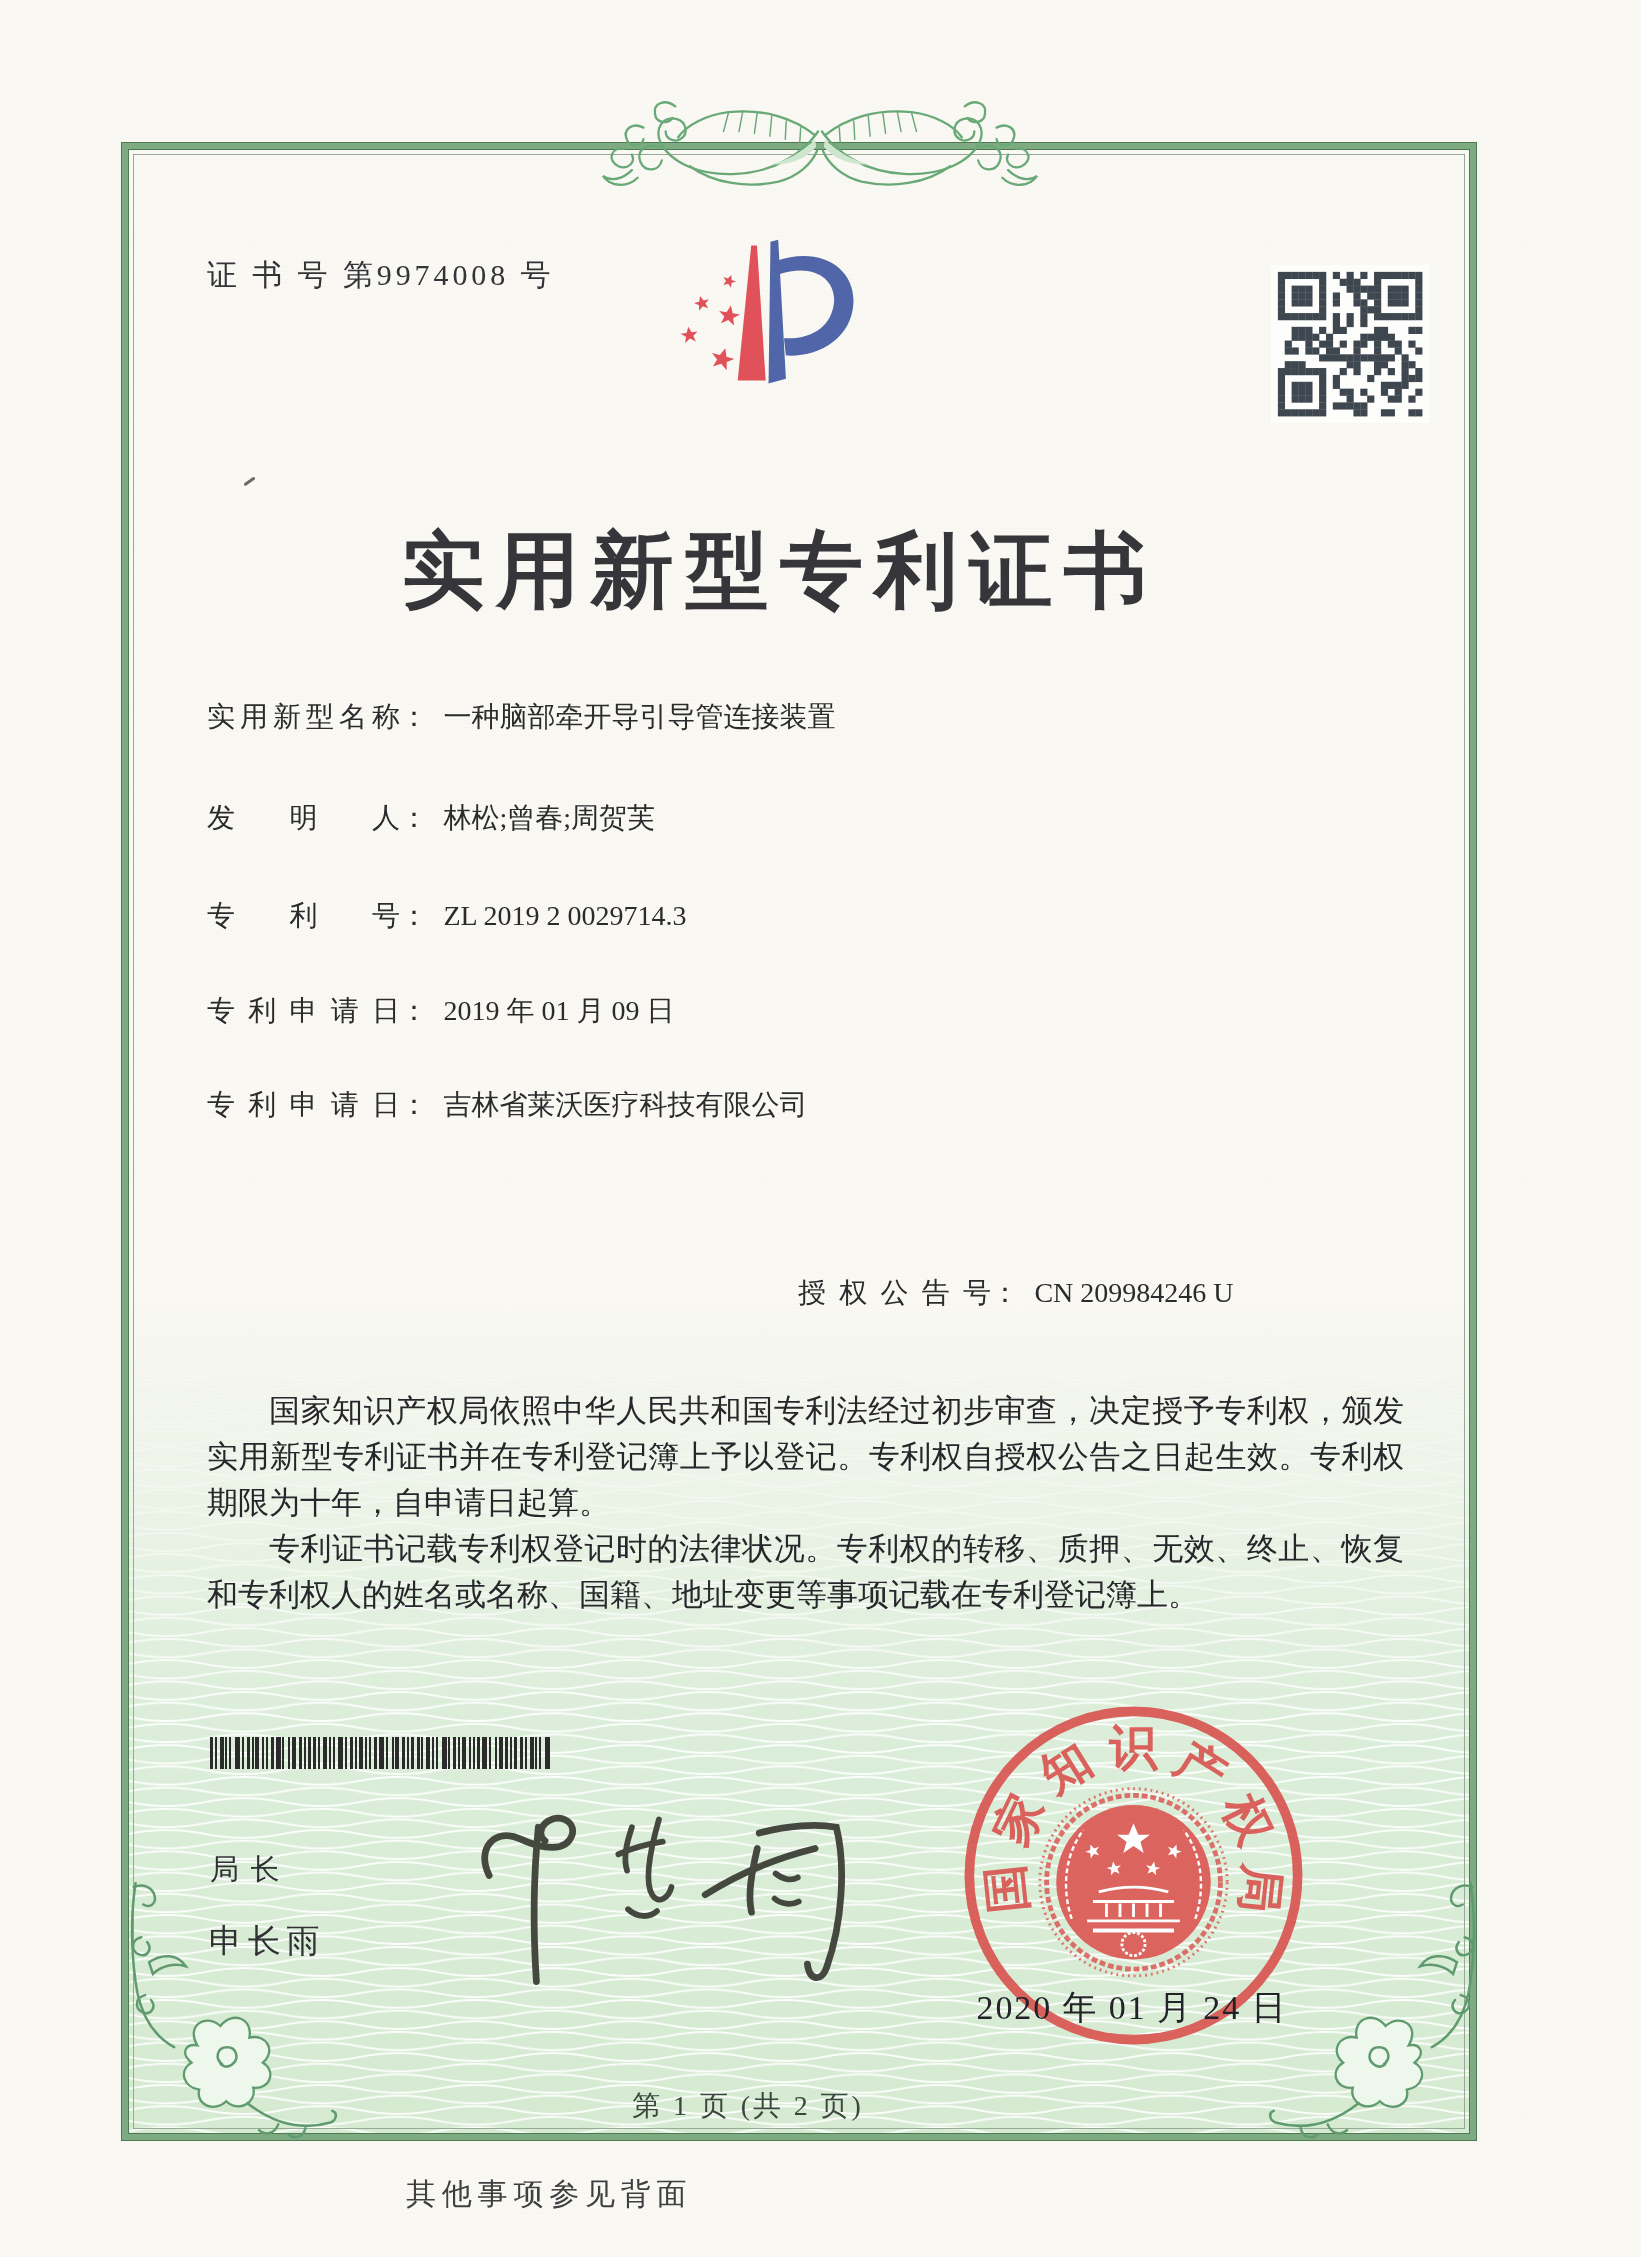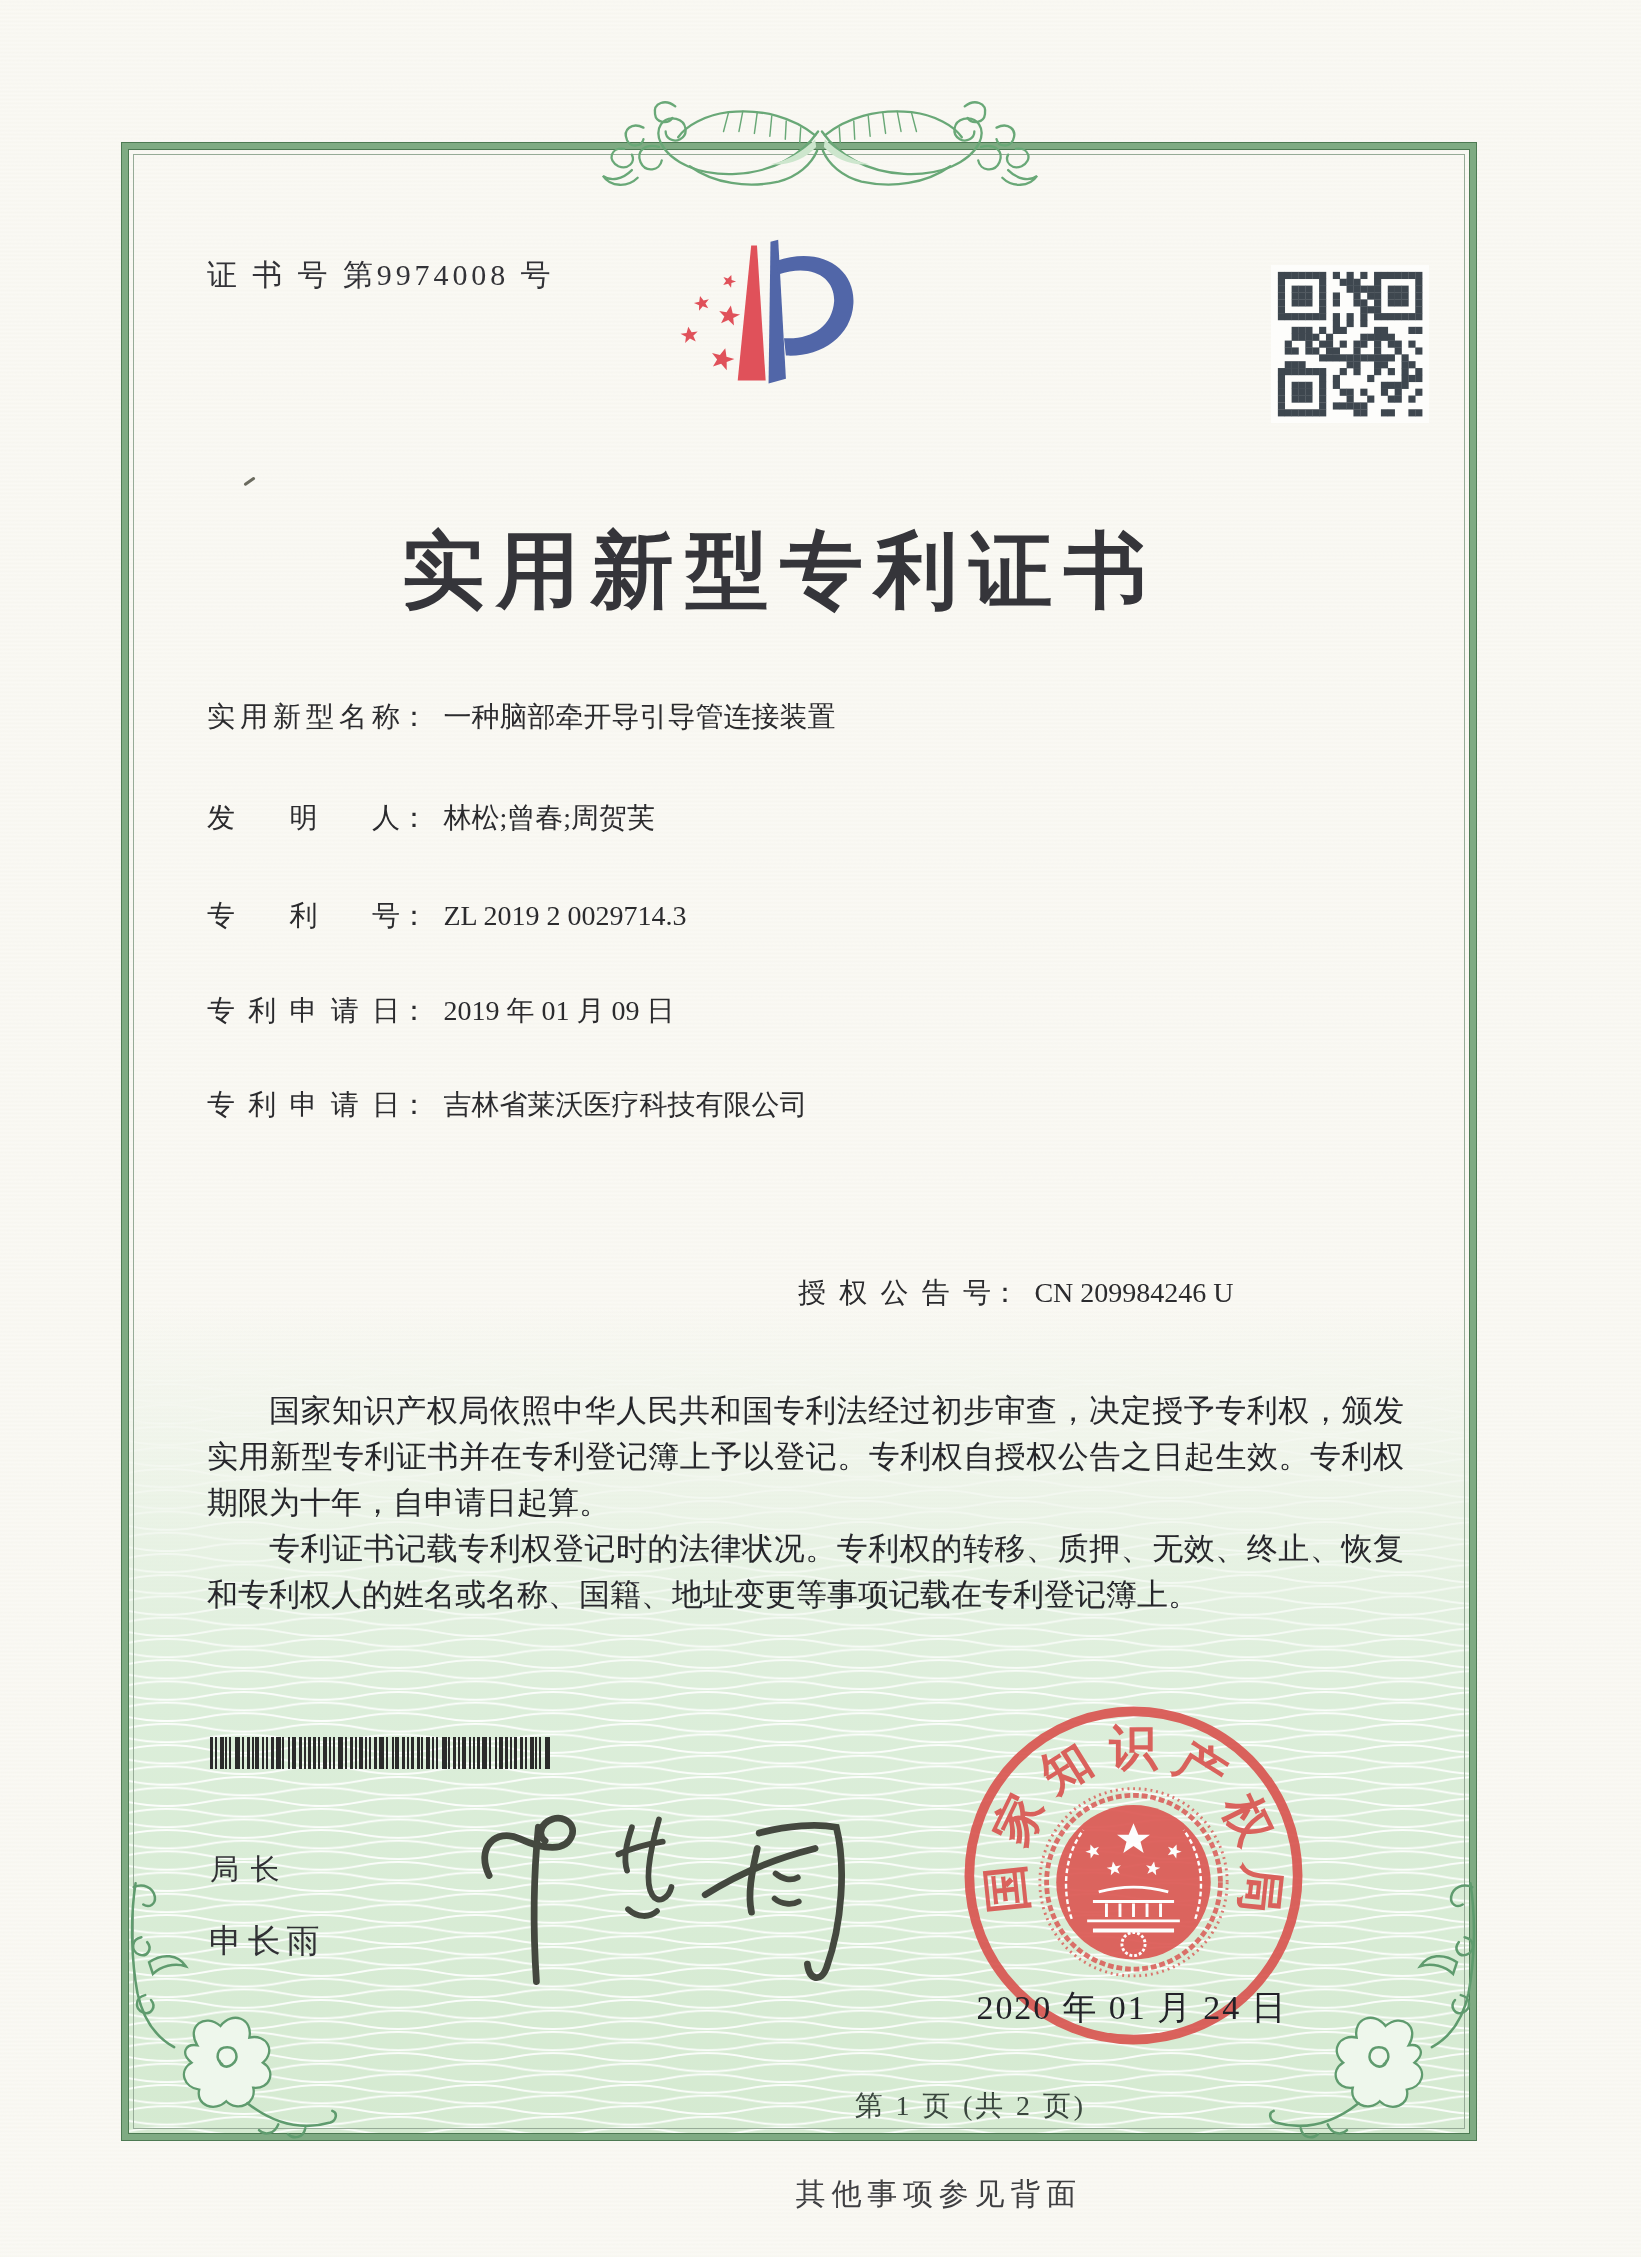--- a/index.html
+++ b/index.html
@@ -39,22 +39,22 @@
   .bodytext{position:absolute;left:207px;top:1348px;width:1197px;font-size:31px;line-height:46px;text-align:justify;z-index:4;color:#26262b;margin-top:40px;}
   .bodytext p{margin:0;text-indent:2em;}
   .barcode{position:absolute;left:210px;top:1737px;width:346px;height:32px;z-index:4;}
   .barcode i{position:absolute;top:0;bottom:0;background:#2b2b2b;}
   .signer-title{position:absolute;left:210px;top:1850px;font-size:29px;letter-spacing:11.6px;z-index:4;color:#303034;}
   .signer-name{position:absolute;left:209px;top:1919px;font-size:33px;letter-spacing:5.8px;z-index:4;color:#303034;}
   #signature{left:439px;top:1798px;width:434px;height:208px;z-index:6;}
   #seal{left:951px;top:1693px;width:365px;height:365px;z-index:5;}
   .seal-char{font-family:"Liberation Serif",serif;font-size:50px;font-weight:700;fill:#d95752;text-anchor:middle;}
   .seal-date{position:absolute;left:958px;top:1985px;width:348px;text-align:center;font-size:34px;letter-spacing:1.9px;color:#222228;z-index:7;}
-  .page-info{position:absolute;left:410px;top:2087px;width:676px;text-align:right;font-size:28px;letter-spacing:2.9px;color:#3a463e;z-index:4;}
-  .back-note{position:absolute;left:406px;top:2174px;width:676px;text-align:right;font-size:30px;letter-spacing:5.8px;color:#3f3f42;z-index:4;}
+  .page-info{position:absolute;left:410px;top:2087px;width:676px;text-align:center;font-size:28px;letter-spacing:2.9px;color:#3a463e;z-index:4;}
+  .back-note{position:absolute;left:406px;top:2174px;width:676px;text-align:left;font-size:30px;letter-spacing:5.8px;color:#3f3f42;z-index:4;}
   .speck{position:absolute;left:243px;top:480px;width:12.6px;height:2.9px;background:#6a6a5e;transform:rotate(-35deg);border-radius:1.9px;z-index:4;}
 </style>
 </head>
 <body>
 
 <div class="page">
 
   <svg id="bg-green" viewBox="0 0 1396 2062" preserveAspectRatio="none">
     <defs>
       <linearGradient id="greenFade" x1="0" y1="0" x2="0" y2="1">

